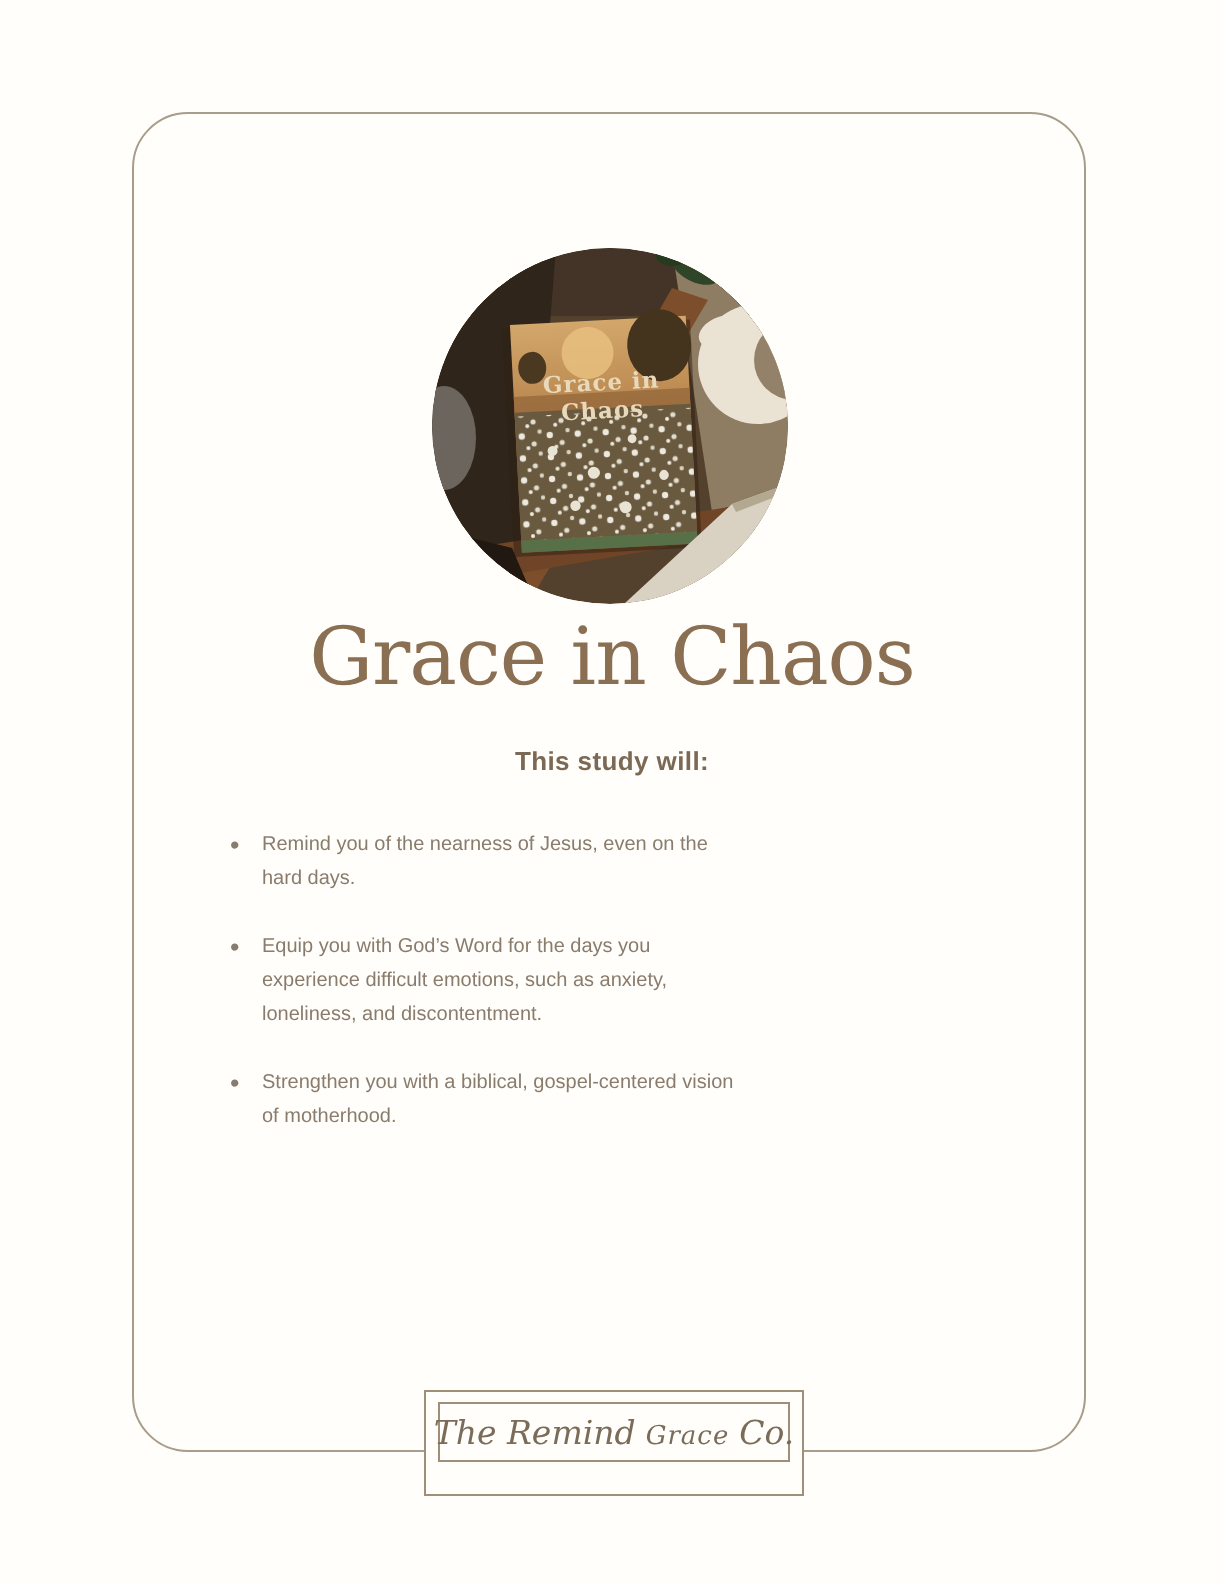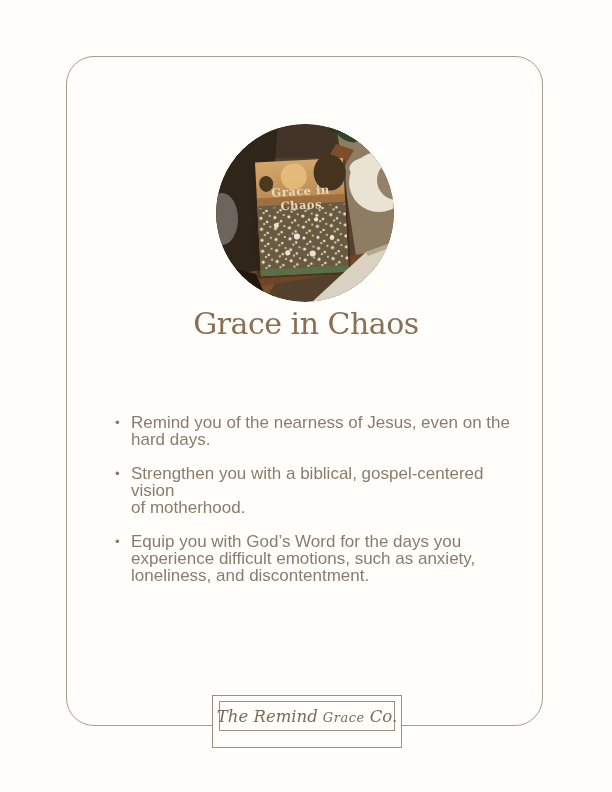--- a/index.html
+++ b/index.html
@@ -12,33 +12,33 @@
     border:1.5px solid #a89c8a;border-radius:28px;box-sizing:border-box;
   }
   .photo{
     position:absolute;left:216px;top:124px;width:178px;height:178px;
     border-radius:50%;overflow:hidden;
   }
   .photo svg{display:block;}
   .title{
     position:absolute;left:0;right:0;top:306px;margin:0;text-align:center;
     font-family:"DejaVu Serif","Liberation Serif",serif;font-weight:normal;
-    font-size:30px;letter-spacing:-0.5px;color:#8b6f53;
+    font-size:40px;letter-spacing:-0.5px;color:#8b6f53;
   }
   .subtitle{
     position:absolute;left:0;right:0;top:373px;text-align:center;
     font-size:13px;font-weight:bold;letter-spacing:0.2px;color:#7c6955;
   }
   .bullets{
     position:absolute;left:113px;top:414px;width:400px;
     margin:0;padding:0;list-style:none;
   }
   .bullets li{
     position:relative;padding-left:18px;margin-bottom:17px;
-    font-size:17px;line-height:17px;color:#8a7c6c;
+    font-size:10px;line-height:17px;color:#8a7c6c;
     white-space:pre-line;
   }
   .bullets li::before{
     content:"\2022";position:absolute;left:2px;top:0;
     color:#8a7c6c;font-size:13.5px;
   }
   .logo{
     position:absolute;left:212px;top:695px;width:190px;height:53px;
     background:#fffefb;border:1px solid #9e8e7a;box-sizing:border-box;
     padding:5px 6px 0 6px;
@@ -123,29 +123,30 @@
         <ellipse cx="120" cy="4" rx="8" ry="5" fill="#253a1f"></ellipse>
         <path d="M96 178 L178 178 L178 118 L150 128 Z" fill="#d9d1c2"></path>
         <path d="M150 128 L178 118 L178 122 L152 132 Z" fill="#b3a890"></path>
         <path d="M0 140 L40 150 L52 178 L0 178 Z" fill="#201811"></path>
       </g>
     </svg>
   </div>
 
   <h1 class="title">Grace in Chaos</h1>
 
+  <div class="subtitle">This study will:</div>
 
   <ul class="bullets">
     <li>Remind you of the nearness of Jesus, even on the
 hard days.</li>
-    <li>Strengthen you with a biblical, gospel-centered vision
-of motherhood.</li>
     <li>Equip you with God’s Word for the days you
 experience difficult emotions, such as anxiety,
 loneliness, and discontentment.</li>
+    <li>Strengthen you with a biblical, gospel-centered vision
+of motherhood.</li>
   </ul>
 
   <div class="logo">
     <div class="logo-inner">
       <span class="brand"><span>The Remind</span><span class="brand-script">Grace</span><span>Co.</span></span>
     </div>
   </div>
 
 </div>
 

